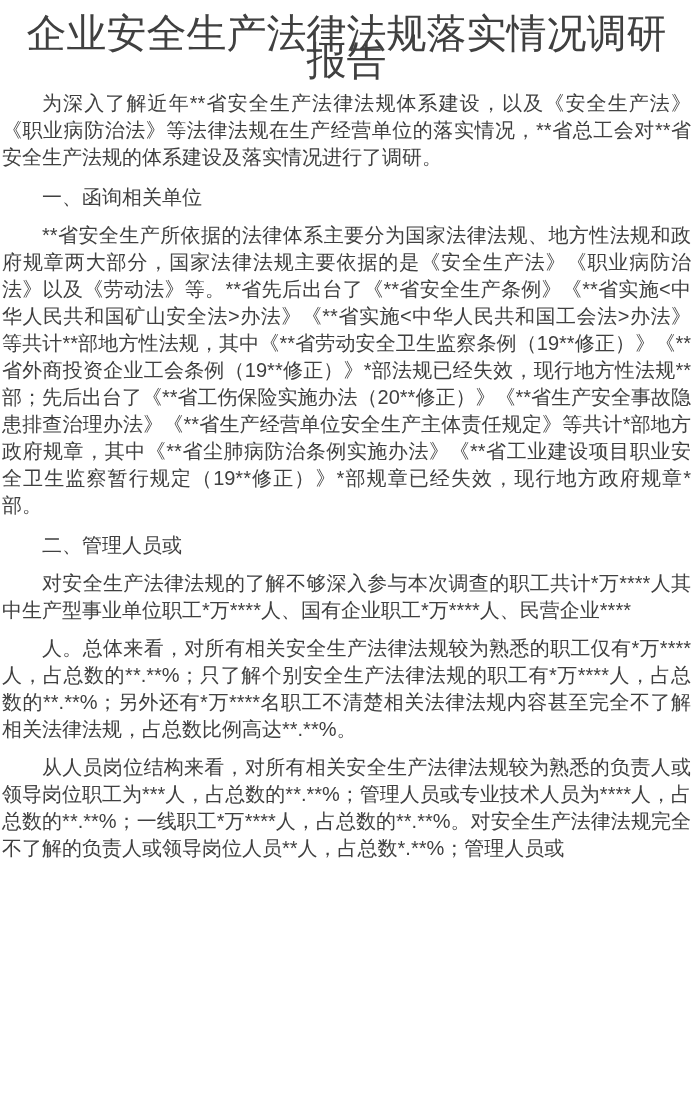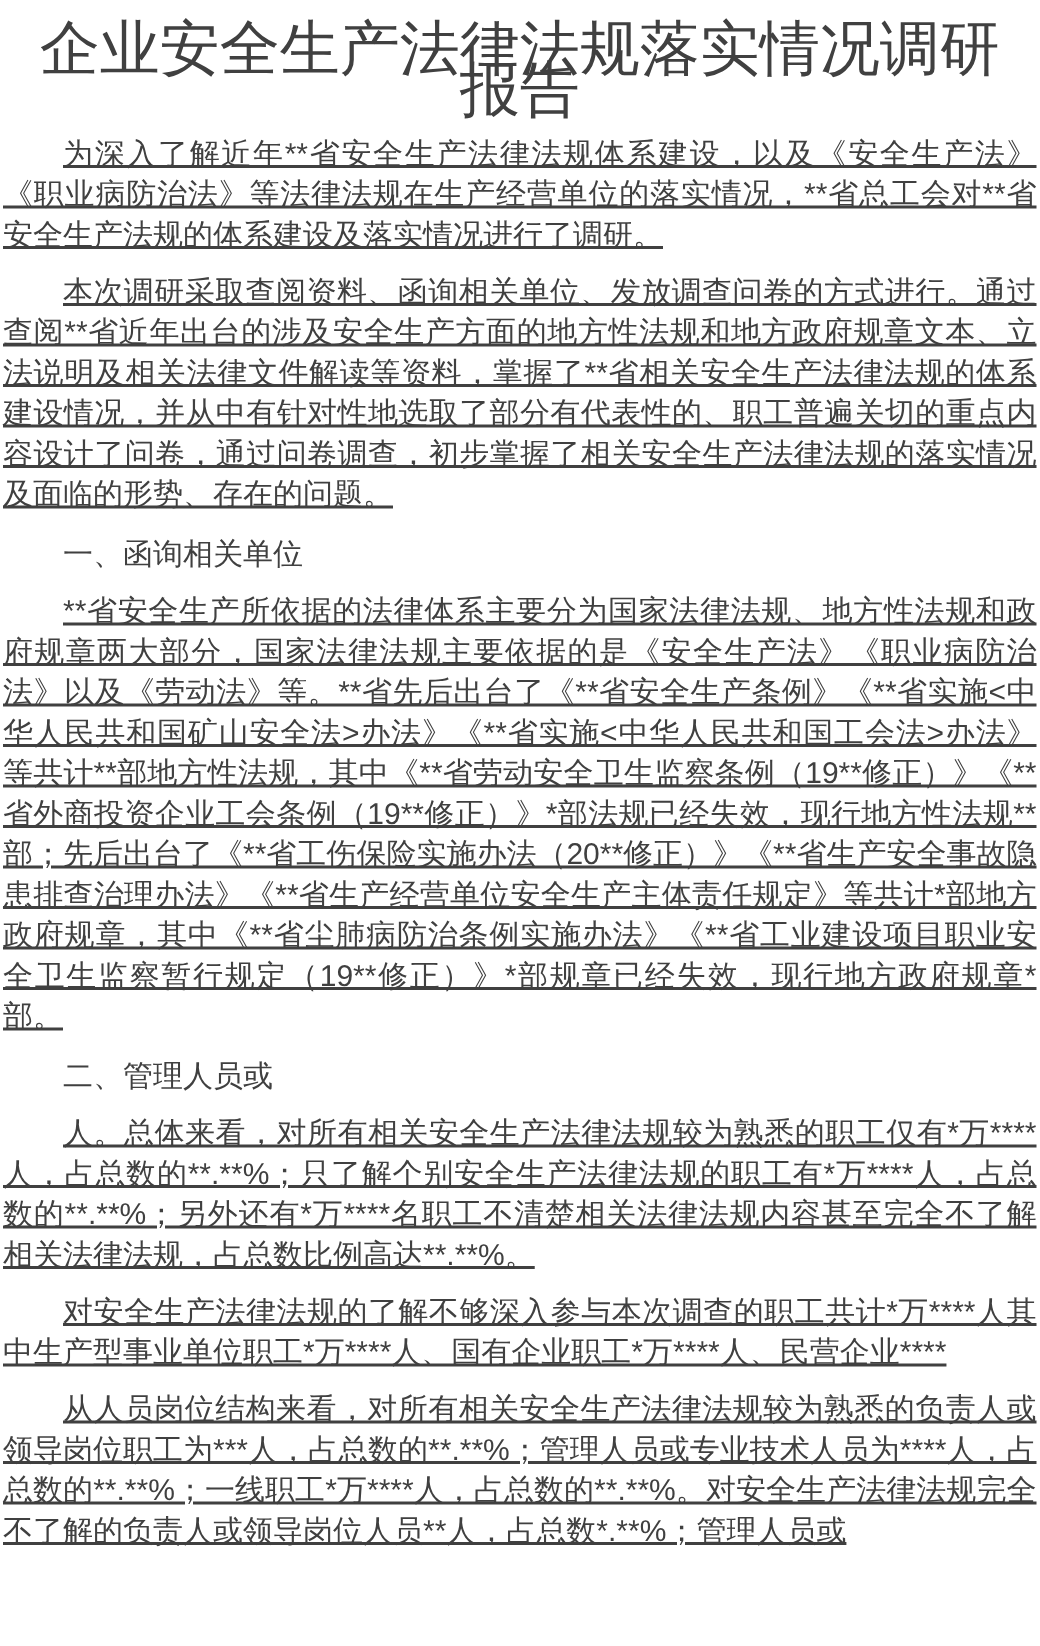--- a/index.html
+++ b/index.html
@@ -25,33 +25,31 @@
   }
   .doc-title {
     text-align: center;
     text-indent: 0;
     margin: 16px;
     font-weight: normal;
   }
   .para {
     margin: 11px 0 0 0;
     text-indent: 2em;
-    text-decoration: underline;
   }
   .heading {
     margin: 13px 0 0 0;
     text-indent: 2em;
   }
 </style>
 </head>
 <body>
 
 <div class="doc">
   <h1 class="doc-title">企业安全生产法律法规落实情况调研报告</h1>
   <p class="para">为深入了解近年**省安全生产法律法规体系建设，以及《安全生产法》《职业病防治法》等法律法规在生产经营单位的落实情况，**省总工会对**省安全生产法规的体系建设及落实情况进行了调研。</p>
-  <p class="para">本次调研采取查阅资料、函询相关单位、发放调查问卷的方式进行。通过查阅**省近年出台的涉及安全生产方面的地方性法规和地方政府规章文本、立法说明及相关法律文件解读等资料，掌握了**省相关安全生产法律法规的体系建设情况，并从中有针对性地选取了部分有代表性的、职工普遍关切的重点内容设计了问卷，通过问卷调查，初步掌握了相关安全生产法律法规的落实情况及面临的形势、存在的问题。</p>
   <p class="heading">一、函询相关单位</p>
   <p class="para">**省安全生产所依据的法律体系主要分为国家法律法规、地方性法规和政府规章两大部分，国家法律法规主要依据的是《安全生产法》《职业病防治法》以及《劳动法》等。**省先后出台了《**省安全生产条例》《**省实施&lt;中华人民共和国矿山安全法&gt;办法》《**省实施&lt;中华人民共和国工会法&gt;办法》等共计**部地方性法规，其中《**省劳动安全卫生监察条例（19**修正）》《**省外商投资企业工会条例（19**修正）》*部法规已经失效，现行地方性法规**部；先后出台了《**省工伤保险实施办法（20**修正）》《**省生产安全事故隐患排查治理办法》《**省生产经营单位安全生产主体责任规定》等共计*部地方政府规章，其中《**省尘肺病防治条例实施办法》《**省工业建设项目职业安全卫生监察暂行规定（19**修正）》*部规章已经失效，现行地方政府规章*部。</p>
   <p class="heading">二、管理人员或</p>
+  <p class="para">对安全生产法律法规的了解不够深入参与本次调查的职工共计*万****人其中生产型事业单位职工*万****人、国有企业职工*万****人、民营企业****</p>
   <p class="para">人。总体来看，对所有相关安全生产法律法规较为熟悉的职工仅有*万****人，占总数的**.**%；只了解个别安全生产法律法规的职工有*万****人，占总数的**.**%；另外还有*万****名职工不清楚相关法律法规内容甚至完全不了解相关法律法规，占总数比例高达**.**%。</p>
-  <p class="para">对安全生产法律法规的了解不够深入参与本次调查的职工共计*万****人其中生产型事业单位职工*万****人、国有企业职工*万****人、民营企业****</p>
   <p class="para">从人员岗位结构来看，对所有相关安全生产法律法规较为熟悉的负责人或领导岗位职工为***人，占总数的**.**%；管理人员或专业技术人员为****人，占总数的**.**%；一线职工*万****人，占总数的**.**%。对安全生产法律法规完全不了解的负责人或领导岗位人员**人，占总数*.**%；管理人员或</p>
 </div>
 
 </body></html>

